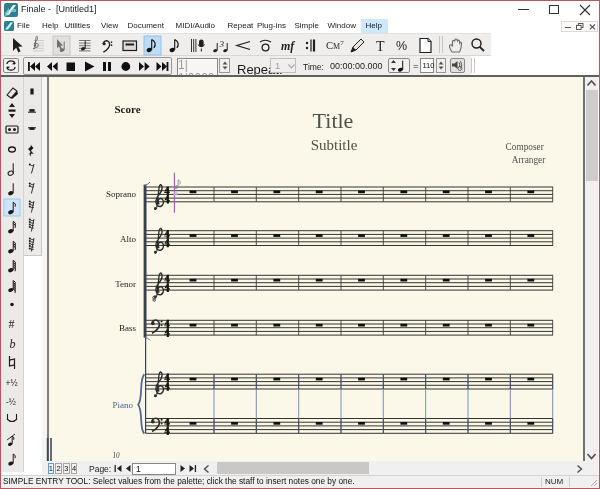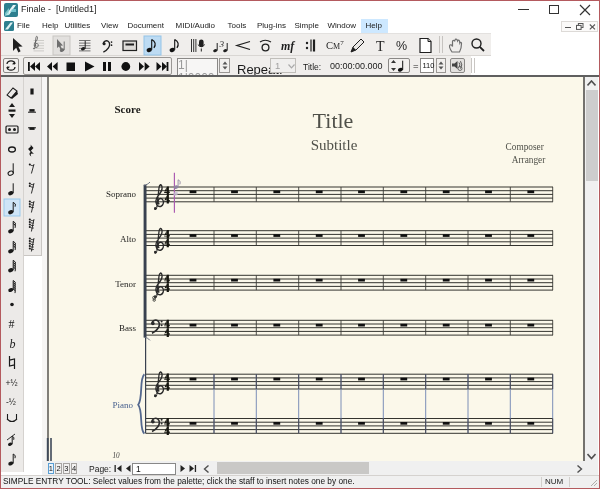--- a/index.html
+++ b/index.html
@@ -25,21 +25,21 @@
 <rect x="0" y="0" width="10" height="10" rx="1.5" fill="#2e7f8f"></rect>
 <path d="M1,8.5 L6.5,1.5 L9,1.5 L4,8.5 Z" fill="#dff0f2"></path>
 </svg>
 <div class="abs" style="left:361px;top:19px;width:27px;height:14px;background:#cde8ff"></div>
 <div class="abs" style="left:17px;top:20.5px;font-size:8px;color:#1a1a1a">File</div>
 <div class="abs" style="left:42px;top:20.5px;font-size:8px;color:#1a1a1a">Help</div>
 <div class="abs" style="left:64.5px;top:20.5px;font-size:8px;color:#1a1a1a">Utilities</div>
 <div class="abs" style="left:101px;top:20.5px;font-size:8px;color:#1a1a1a">View</div>
 <div class="abs" style="left:127.5px;top:20.5px;font-size:8px;color:#1a1a1a">Document</div>
 <div class="abs" style="left:175.5px;top:20.5px;font-size:8px;color:#1a1a1a">MIDI/Audio</div>
-<div class="abs" style="left:227.5px;top:20.5px;font-size:8px;color:#1a1a1a">Tools</div>
+<div class="abs" style="left:227.5px;top:20.5px;font-size:8px;color:#1a1a1a">Repeat</div>
 <div class="abs" style="left:257px;top:20.5px;font-size:8px;color:#1a1a1a">Plug-ins</div>
 <div class="abs" style="left:294.5px;top:20.5px;font-size:8px;color:#1a1a1a">Simple</div>
 <div class="abs" style="left:327.5px;top:20.5px;font-size:8px;color:#1a1a1a">Window</div>
 <div class="abs" style="left:365.5px;top:20.5px;font-size:8px;color:#1a1a1a">Help</div>
 <div class="abs" style="left:560.5px;top:21px;width:37px;height:10.5px;background:#fbfaf9;border:1px solid #dddad7;box-sizing:border-box"></div>
 <div class="abs" style="left:564.5px;top:27px;width:6px;height:1.2px;background:#555"></div>
 <svg class="abs" style="left:575.5px;top:23px" width="8" height="7">
 <rect x="2.4" y="0.5" width="4.6" height="4" fill="none" stroke="#555" stroke-width="1"></rect>
 <rect x="0.5" y="2.4" width="4.6" height="4" fill="#fbfaf9" stroke="#555" stroke-width="1"></rect>
   </svg>
@@ -205,21 +205,21 @@
 <div class="abs" style="left:219px;top:58px;width:11px;height:15px;background:#f2f0ee;border:1px solid #9a9794;box-sizing:border-box"></div>
 <svg class="abs" style="left:221.5px;top:61px" width="6" height="9">
     <path d="M3,0.5 L5.5,3.5 L0.5,3.5 Z" fill="#555"></path>
     <path d="M3,8.5 L5.5,5.5 L0.5,5.5 Z" fill="#555"></path>
   </svg>
 <div class="abs" style="left:237px;top:61.5px;font-size:13px;color:#1a1a1a">Repeat:</div>
 <div class="abs" style="left:270px;top:58px;width:26px;height:15px;background:#f0efee;border:1px solid #c0beba;box-sizing:border-box;font-size:9.5px;color:#a0a0a0;line-height:13px;padding-left:4px">1</div>
 <svg class="abs" style="left:288px;top:64px" width="7" height="5">
     <path d="M0.5,0.5 L3.5,3.8 L6.5,0.5" fill="none" stroke="#aaa" stroke-width="1.2"></path>
   </svg>
-<div class="abs" style="left:303px;top:61.5px;font-size:8.5px;color:#1a1a1a">Title:</div>
+<div class="abs" style="left:303px;top:61.5px;font-size:8.5px;color:#1a1a1a">Time:</div>
 <div class="abs" style="left:330px;top:61px;font-size:9px;color:#1a1a1a">00:00:00.000</div>
 <div class="abs" style="left:388px;top:58px;width:22px;height:15px;background:#f2f0ee;border:1px solid #8a8886;border-radius:2px;box-sizing:border-box"></div>
 <svg class="abs" style="left:390px;top:59px" width="18" height="13">
     <path d="M3.5,1 L6,4 L1,4 Z" fill="#333"></path>
     <path d="M3.5,12 L6,9 L1,9 Z" fill="#333"></path>
     <ellipse cx="10.4" cy="10.8" rx="2.5" ry="1.8" fill="#111" transform="rotate(-20 10.4 10.8)"></ellipse>
     <line x1="12.7" y1="10.8" x2="12.7" y2="1.7" stroke="#111" stroke-width="1"></line>
   </svg>
 <div class="abs" style="left:413px;top:60px;font-size:9.5px;color:#1a1a1a">=</div>
 <div class="abs" style="left:420px;top:58px;width:14px;height:15px;background:#ffffff;border:1px solid #8a8886;box-sizing:border-box;font-size:7.5px;color:#111;line-height:13px;padding-left:1.5px">110</div>

